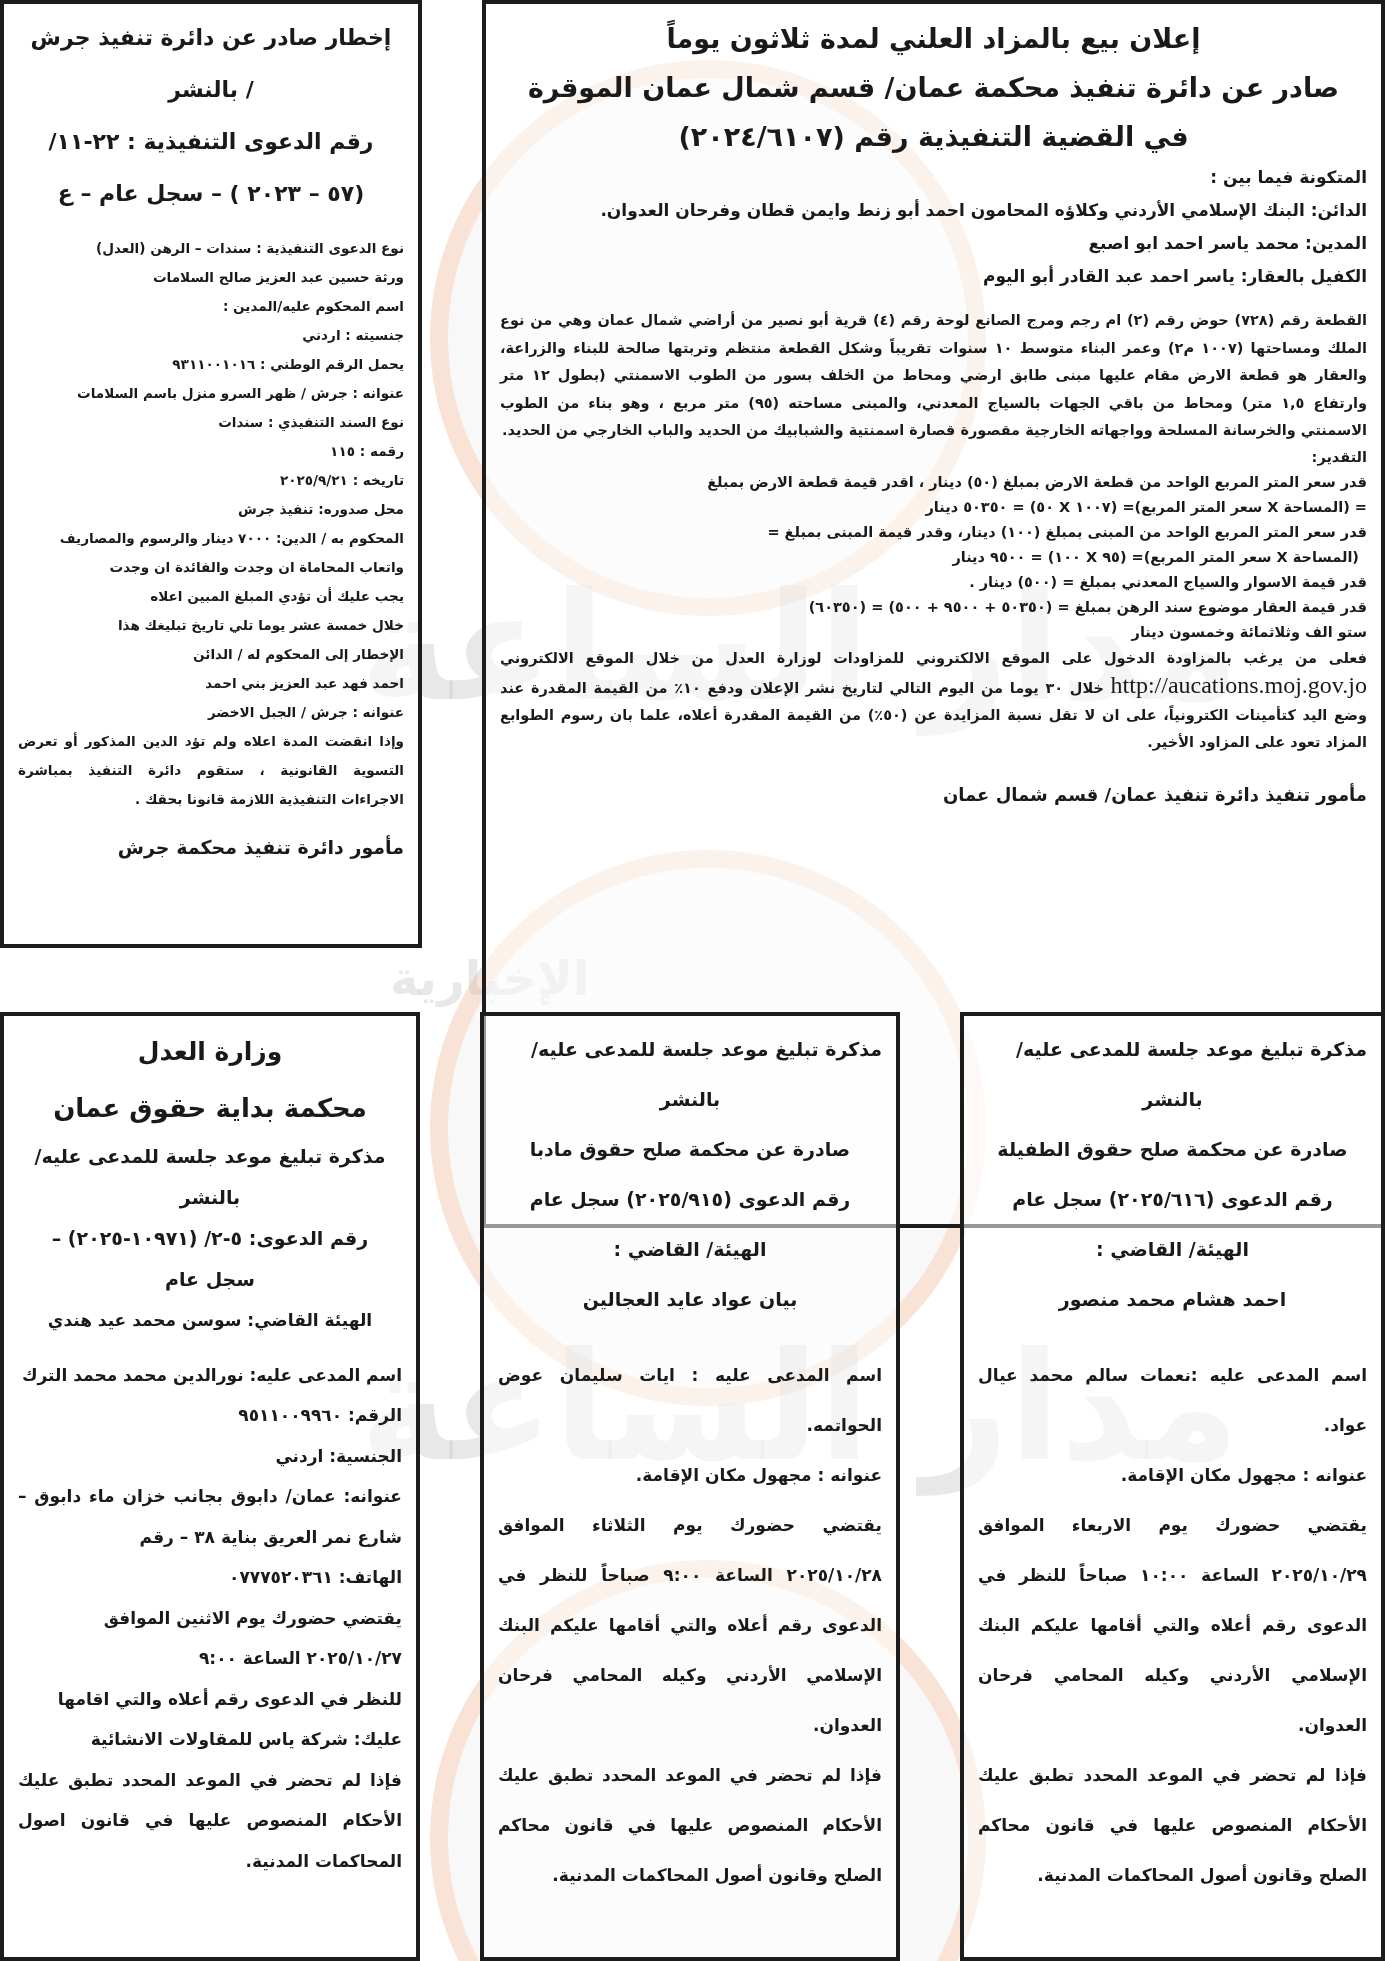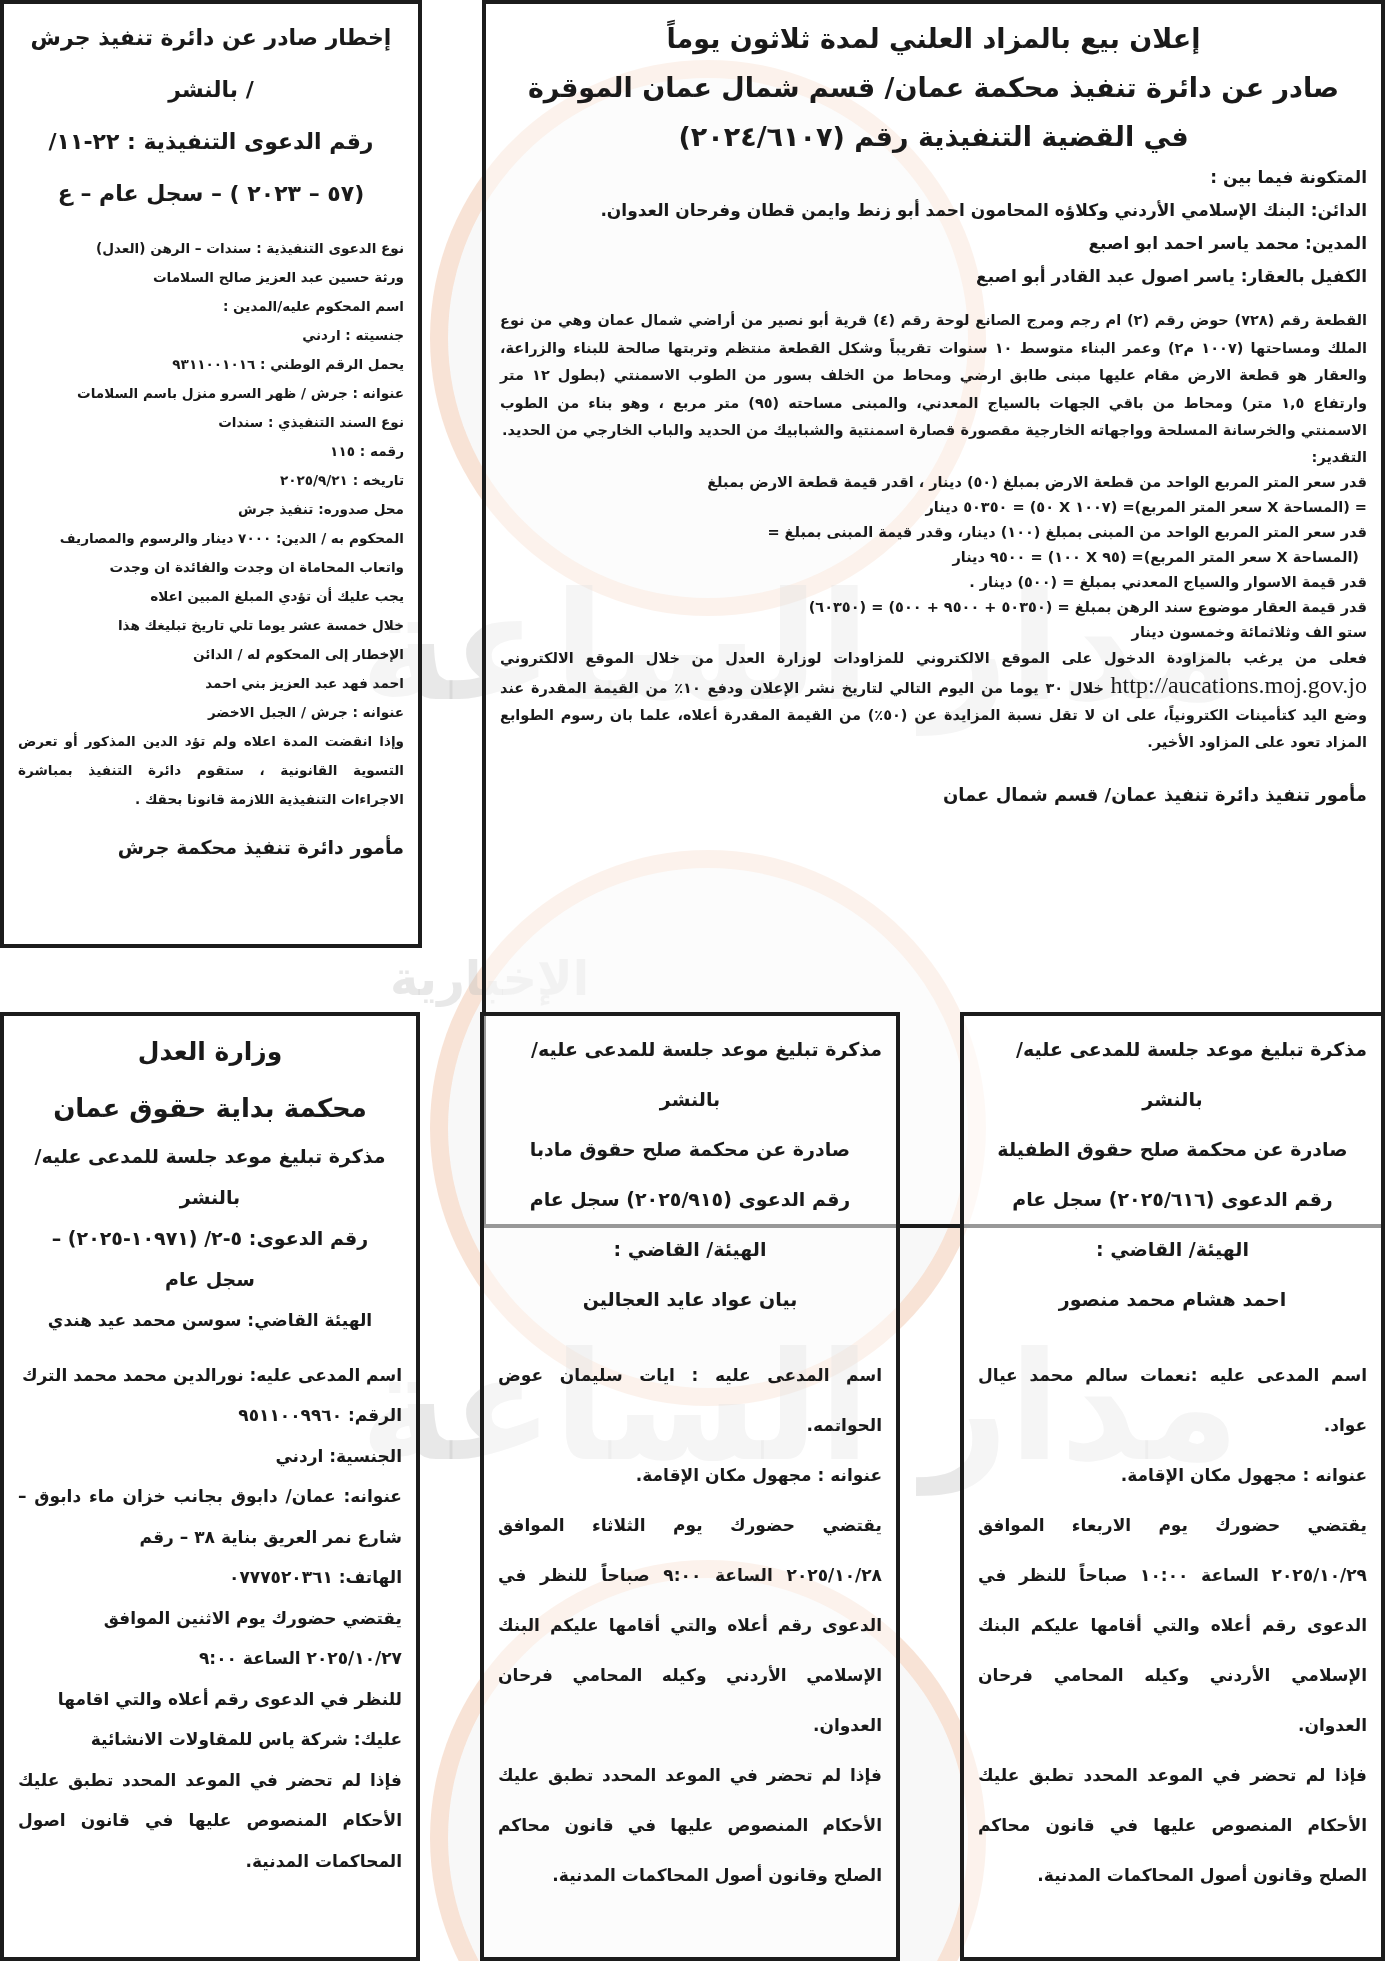--- a/index.html
+++ b/index.html
@@ -55,21 +55,21 @@
 <section class="box" style="left:482px;top:0;width:903px;height:1228px;padding:10px 14px;">
   <div class="center">
     <p class="title-lg line">إعلان بيع بالمزاد العلني لمدة ثلاثون يوماً</p>
     <p class="title-lg line">صادر عن دائرة تنفيذ محكمة عمان/ قسم شمال عمان الموقرة</p>
     <p class="title-lg line">في القضية التنفيذية رقم (٢٠٢٤/٦١٠٧)</p>
   </div>
   <div>
     <p class="line body-md">المتكونة فيما بين :</p>
     <p class="line body-md">الدائن: البنك الإسلامي الأردني وكلاؤه المحامون احمد أبو زنط وايمن قطان وفرحان العدوان.</p>
     <p class="line body-md">المدين: محمد ياسر احمد ابو اصبع</p>
-    <p class="line body-md">الكفيل بالعقار: ياسر اصول عبد القادر أبو اصبع</p>
+    <p class="line body-md">الكفيل بالعقار: ياسر احمد عبد القادر أبو اليوم</p>
   </div>
   <div class="gap"></div>
   <p class="line body-sm" style="line-height:27.5px;text-align:justify;">القطعة رقم (٧٢٨) حوض رقم (٢) ام رجم ومرج الصانع لوحة رقم (٤) قرية أبو نصير من أراضي شمال عمان وهي من نوع الملك ومساحتها (١٠٠٧ م٢) وعمر البناء متوسط ١٠ سنوات تقريباً وشكل القطعة منتظم وتربتها صالحة للبناء والزراعة، والعقار هو قطعة الارض مقام عليها مبنى طابق ارضي ومحاط من الخلف بسور من الطوب الاسمنتي (بطول ١٢ متر وارتفاع ١,٥ متر) ومحاط من باقي الجهات بالسياج المعدني، والمبنى مساحته (٩٥) متر مربع ، وهو بناء من الطوب الاسمنتي والخرسانة المسلحة وواجهاته الخارجية مقصورة قصارة اسمنتية والشبابيك من الحديد والباب الخارجي من الحديد.</p>
   <p class="line body-sm">التقدير:</p>
   <div>
     <p class="line body-sm">قدر سعر المتر المربع الواحد من قطعة الارض بمبلغ (٥٠) دينار ، اقدر قيمة قطعة الارض بمبلغ</p>
     <p class="line body-sm">= (المساحة X سعر المتر المربع)= (١٠٠٧ X ٥٠) = ٥٠٣٥٠ دينار</p>
     <p class="line body-sm">قدر سعر المتر المربع الواحد من المبنى بمبلغ (١٠٠) دينار، وقدر قيمة المبنى بمبلغ =</p>
     <p class="line body-sm" style="padding-right:8px;">(المساحة X سعر المتر المربع)= (٩٥ X ١٠٠) = ٩٥٠٠ دينار</p>
     <p class="line body-sm">قدر قيمة الاسوار والسياج المعدني بمبلغ = (٥٠٠) دينار .</p>

